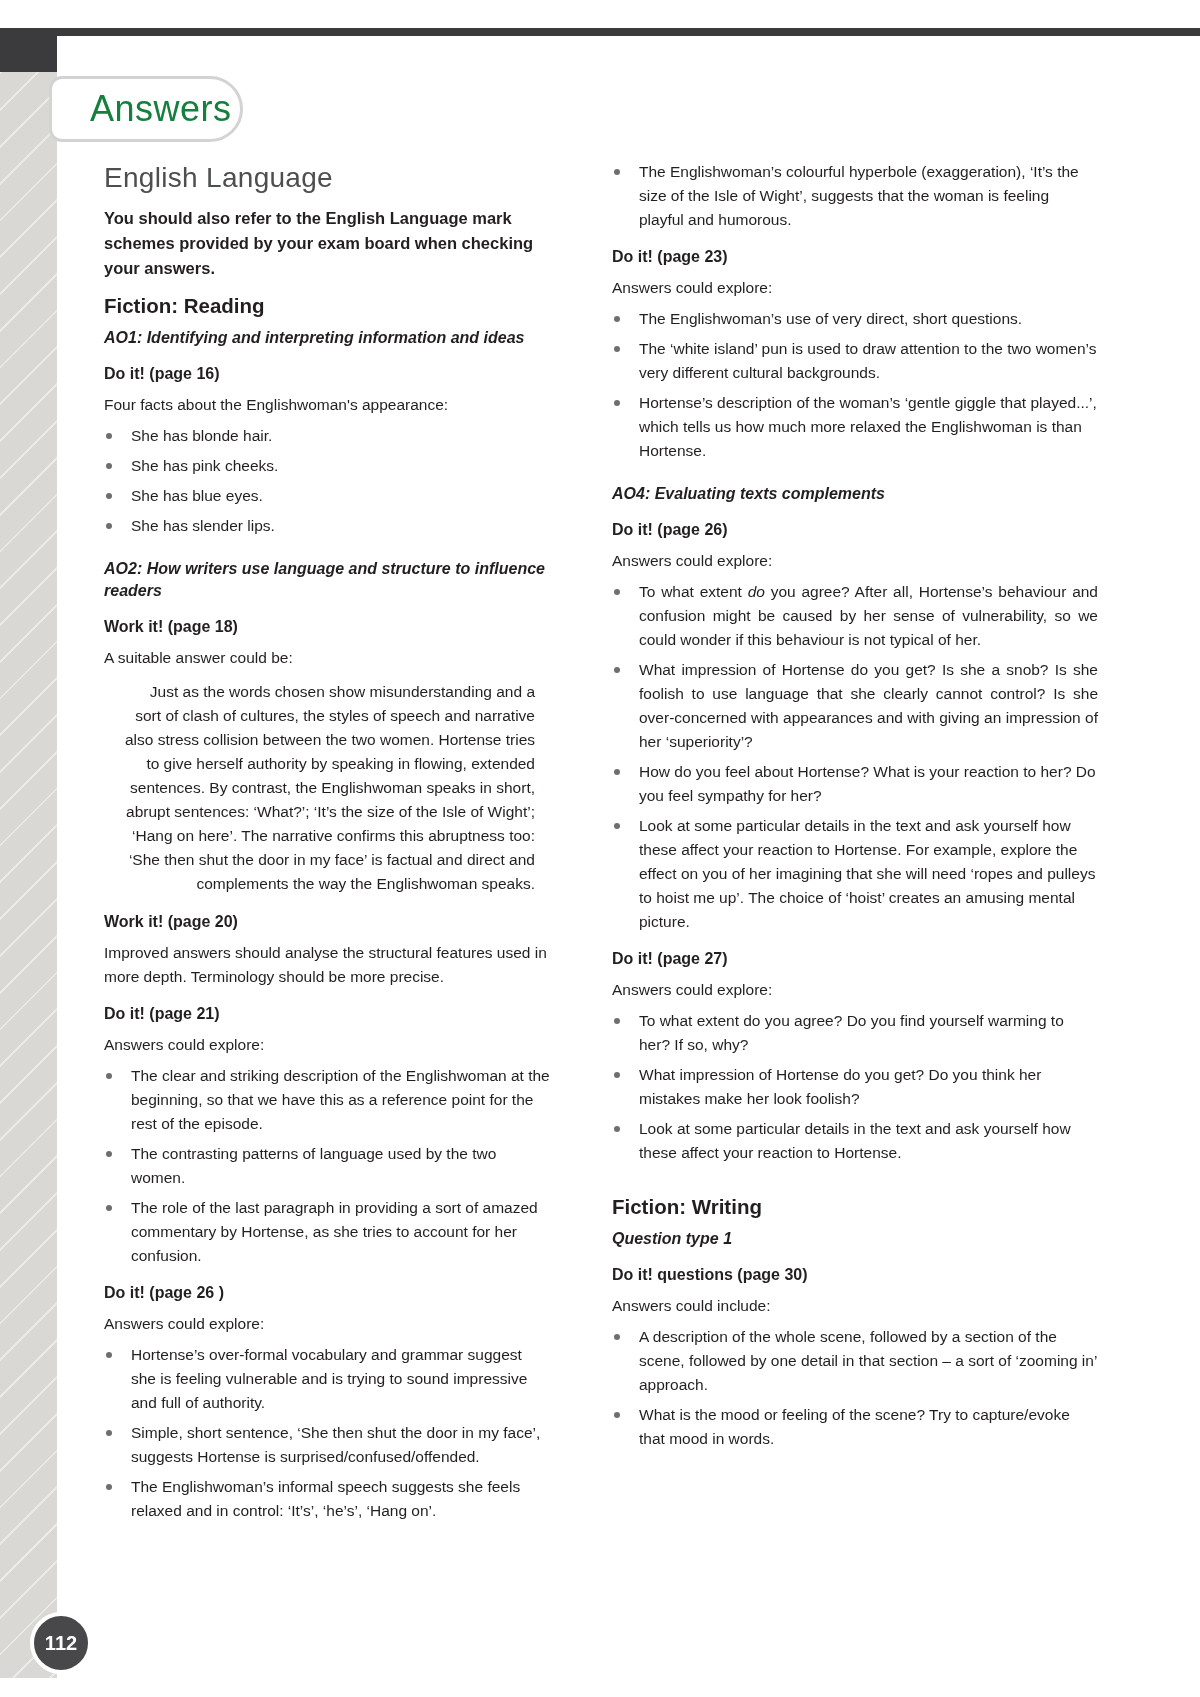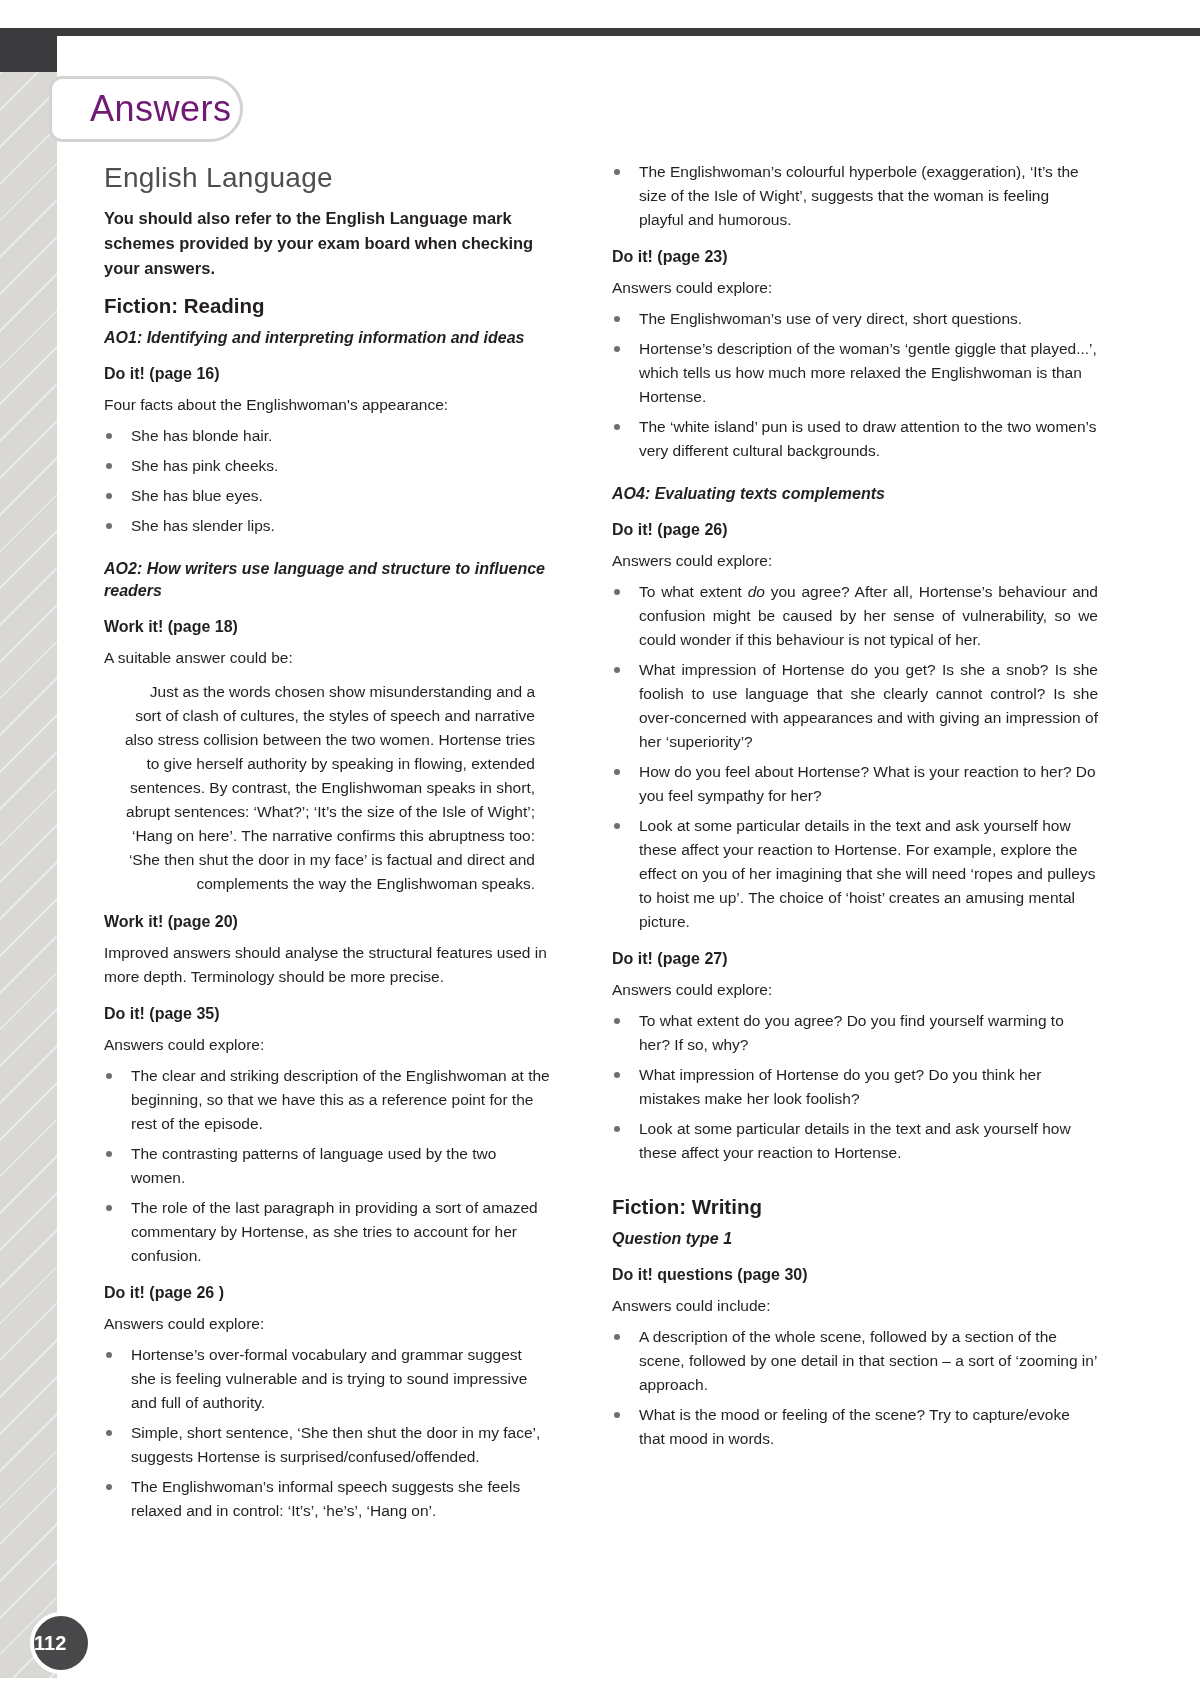--- a/index.html
+++ b/index.html
@@ -5,24 +5,24 @@
   html,body{margin:0;padding:0;background:#ffffff;}
   body{width:1200px;height:1697px;position:relative;overflow:hidden;
        font-family:"Liberation Sans", sans-serif;color:#231f20;}
   .top-rule{position:absolute;left:0;top:28px;width:1200px;height:8px;background:#3b3b3d;}
   .corner-block{position:absolute;left:0;top:28px;width:57px;height:44px;background:#3b3b3d;}
   .edge-strip{position:absolute;left:0;top:72px;width:57px;height:1606px;
       background:repeating-linear-gradient(135deg, rgba(255,255,255,.45) 0 2px, rgba(255,255,255,0) 2px 26px), #d9d8d5;}
   .answers-tab{position:absolute;left:49px;top:76px;width:194px;height:66px;background:#fff;
       border:3px solid #d3d3d3;border-radius:14px 36px 36px 14px;box-sizing:border-box;
       display:flex;align-items:center;padding-left:38px;}
-  .answers-tab-text{font-size:36px;color:#701a75;letter-spacing:.5px;}
+  .answers-tab-text{font-size:36px;color:#15803d;letter-spacing:.5px;}
   .page-badge{position:absolute;left:30px;top:1612px;width:54px;height:54px;border-radius:50%;
       background:#48484a;border:4px solid #ffffff;box-sizing:content-box;
-      display:flex;align-items:center;justify-content:flex-start;}
+      display:flex;align-items:center;justify-content:center;}
   .page-badge span{color:#ffffff;font-weight:700;font-size:20px;}
   .col{position:absolute;font-size:15.5px;line-height:24px;}
   .col-left{left:104px;top:166px;width:447px;}
   .col-right{left:612px;top:160px;width:486px;}
   .lang-title{font-size:28px;font-weight:400;color:#4d4e50;margin:0 0 16px;letter-spacing:.3px;}
   .intro{font-weight:700;font-size:16.5px;line-height:25px;margin:0 0 13px;}
   .h3{font-size:20.5px;font-weight:700;margin:10px 0 9px;}
   .h4{font-size:16px;font-weight:700;font-style:italic;margin:20px 0 7px;line-height:22px;}
   .h5{font-size:16px;font-weight:700;margin:13px 0 7px;}
   .para{margin:0 0 7px;}
@@ -69,21 +69,21 @@
     </ul>
 
     <h4 class="h4">AO2: How writers use language and structure to influence readers</h4>
     <h5 class="h5">Work it! (page 18)</h5>
     <p class="para">A suitable answer could be:</p>
     <p class="para body-para">Just as the words chosen show misunderstanding and a sort of clash of cultures, the styles of speech and narrative also stress collision between the two women. Hortense tries to give herself authority by speaking in flowing, extended sentences. By contrast, the Englishwoman speaks in short, abrupt sentences: ‘What?’; ‘It’s the size of the Isle of Wight’; ‘Hang on here’. The narrative confirms this abruptness too: ‘She then shut the door in my face’ is factual and direct and complements the way the Englishwoman speaks.</p>
 
     <h5 class="h5">Work it! (page 20)</h5>
     <p class="para">Improved answers should analyse the structural features used in more depth. Terminology should be more precise.</p>
 
-    <h5 class="h5">Do it! (page 35)</h5>
+    <h5 class="h5">Do it! (page 21)</h5>
     <p class="para">Answers could explore:</p>
     <ul class="bullets">
       <li><span>The clear and striking description of the Englishwoman at the beginning, so that we have this as a reference point for the rest of the episode.</span></li>
       <li><span>The contrasting patterns of language used by the two women.</span></li>
       <li><span>The role of the last paragraph in providing a sort of amazed commentary by Hortense, as she tries to account for her confusion.</span></li>
     </ul>
 
     <h5 class="h5">Do it! (page 26 )</h5>
     <p class="para">Answers could explore:</p>
     <ul class="bullets">
@@ -95,22 +95,22 @@
 
   <main class="col col-right">
     <ul class="bullets first-carry">
       <li><span>The Englishwoman’s colourful hyperbole (exaggeration), ‘It’s the size of the Isle of Wight’, suggests that the woman is feeling playful and humorous.</span></li>
     </ul>
 
     <h5 class="h5">Do it! (page 23)</h5>
     <p class="para">Answers could explore:</p>
     <ul class="bullets">
       <li><span>The Englishwoman’s use of very direct, short questions.</span></li>
+      <li><span>The ‘white island’ pun is used to draw attention to the two women’s very different cultural backgrounds.</span></li>
       <li><span>Hortense’s description of the woman’s ‘gentle giggle that played...’, which tells us how much more relaxed the Englishwoman is than Hortense.</span></li>
-      <li><span>The ‘white island’ pun is used to draw attention to the two women’s very different cultural backgrounds.</span></li>
     </ul>
 
     <h4 class="h4">AO4: Evaluating texts complements</h4>
     <h5 class="h5">Do it! (page 26)</h5>
     <p class="para">Answers could explore:</p>
     <ul class="bullets">
       <li class="justify"><span>To what extent </span><em>do</em><span> you agree? After all, Hortense’s behaviour and confusion might be caused by her sense of vulnerability, so we could wonder if this behaviour is not typical of her.</span></li>
       <li class="justify"><span>What impression of Hortense do you get? Is she a snob? Is she foolish to use language that she clearly cannot control? Is she over-concerned with appearances and with giving an impression of her ‘superiority’?</span></li>
       <li><span>How do you feel about Hortense? What is your reaction to her? Do you feel sympathy for her?</span></li>
       <li><span>Look at some particular details in the text and ask yourself how these affect your reaction to Hortense. For example, explore the effect on you of her imagining that she will need ‘ropes and pulleys to hoist me up’. The choice of ‘hoist’ creates an amusing mental picture.</span></li>

